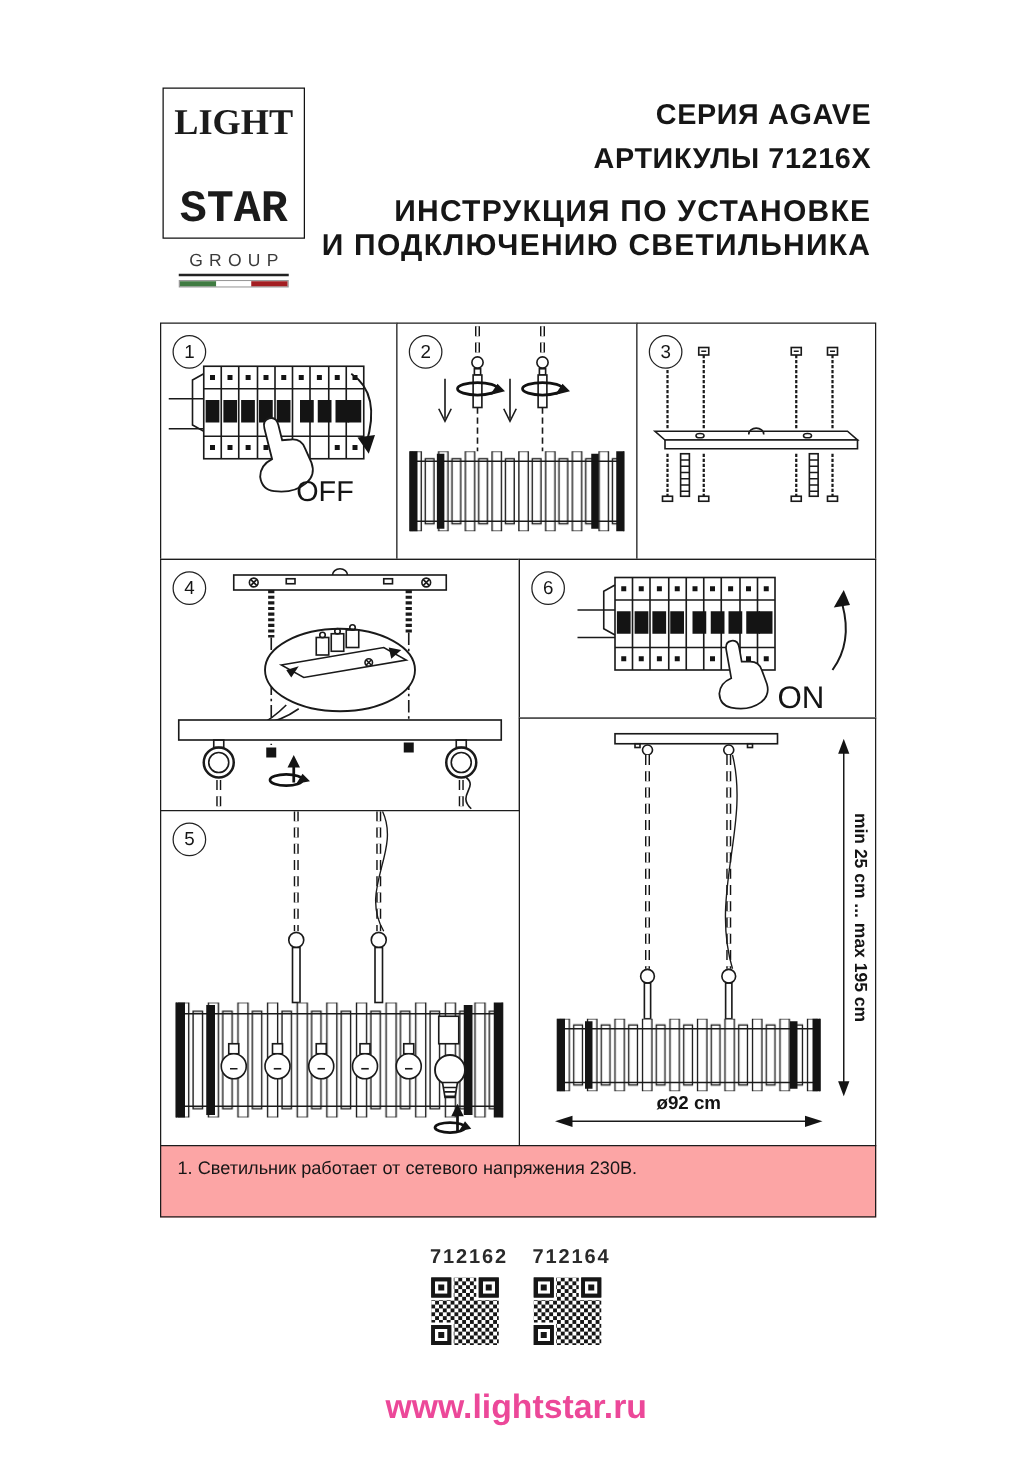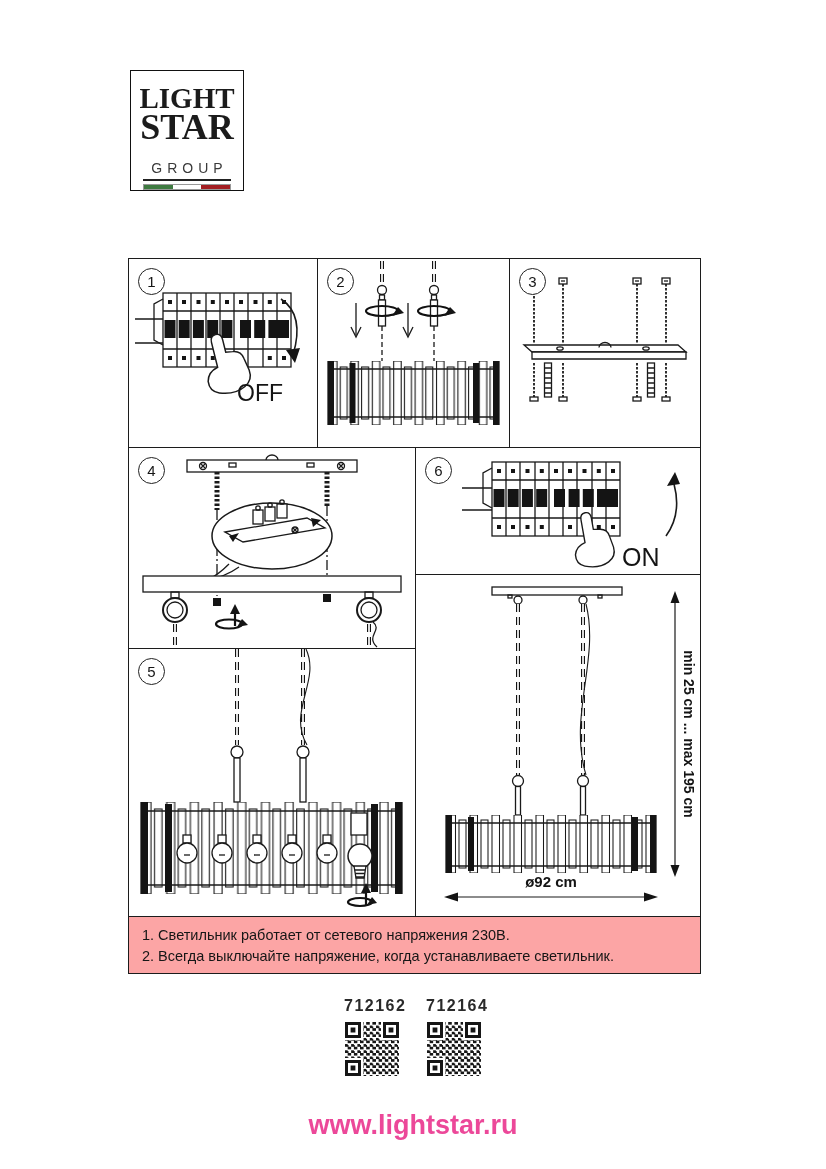--- a/index.html
+++ b/index.html
@@ -4,21 +4,21 @@
 <style>
   * { box-sizing: border-box; margin: 0; padding: 0; }
   body { background:#fff; }
   #page { position:relative; width:826px; height:1169px; background:#fff;
           font-family:"Liberation Sans", sans-serif; color:#1a1a1a; overflow:hidden;border-radius:21px; }
 
   
   .logo { position:absolute; left:130px; top:70px; width:114px; height:121px;
           border:1.5px solid #111; text-align:center; padding-top:15px; background:#fff; }
   .logo-light { font-family:"Liberation Serif", serif; font-weight:bold; font-size:29px; line-height:25px; color:#1b1b1b; letter-spacing:0; }
-  .logo-star  { font-family:Liberation Serif, serif; font-weight:bold; font-size:36px; line-height:33px; color:#1b1b1b; }
+  .logo-star  { font-family:Liberation Mono, monospace; font-weight:bold; font-size:36px; line-height:33px; color:#1b1b1b;margin-top:40px; }
   .logo-group { font-size:14px; letter-spacing:5px; color:#3a3a3a; margin-top:16px; text-indent:5px; }
   .logo-underline { width:88px; height:2px; background:#222; margin:3px auto 3px; }
   .flag { width:88px; height:6px; margin:0 auto; display:flex; border:0.6px solid #999; }
   .flag span { flex:1; height:100%; display:block; }
 
   .titles { position:absolute; right:129px; top:74px; text-align:right; }
   .series, .articles { font-size:23px; font-weight:bold; line-height:35px; letter-spacing:0.5px; color:#161616; }
   .instr { margin-top:12px; }
   .instr div { font-size:24px; font-weight:bold; line-height:27px; letter-spacing:1px; color:#161616; }
 
@@ -72,20 +72,28 @@
     <div class="logo-star">STAR</div>
     <div class="logo-group">GROUP</div>
     <div class="logo-underline"></div>
     <div class="flag">
       <span style="background:#3f7b41"></span>
       <span style="background:#fff"></span>
       <span style="background:#a31e22"></span>
     </div>
   </div>
 
+  <div class="titles">
+    <div class="series">СЕРИЯ AGAVE</div>
+    <div class="articles">АРТИКУЛЫ 71216X</div>
+    <div class="instr">
+      <div>ИНСТРУКЦИЯ ПО УСТАНОВКЕ</div>
+      <div>И ПОДКЛЮЧЕНИЮ СВЕТИЛЬНИКА</div>
+    </div>
+  </div>
 
   <div id="diagram">
 
     <section class="panel pp1">
       <div class="num">1</div>
       <svg viewBox="0 0 188 188">
         <g class="k">
           <path d="M6,60 H34 M6,84 H34"></path>
           <rect x="34" y="34" width="128" height="74" fill="#fff"></rect>
           <path d="M34,52 H162 M34,90 H162"></path>
@@ -418,21 +426,20 @@
           <ellipse class="rot" cx="231" cy="253" rx="12" ry="4"></ellipse>
           <polygon class="f" points="243,248 248,254 238,256"></polygon>
           <line class="rot" x1="237" y1="256" x2="237" y2="240"></line>
           <polygon class="f" points="237,234 232,244 242,244"></polygon>
         </g>
       </svg>
     </section>
 
     <div class="notes">
       <div>1. Светильник работает от сетевого напряжения 230В.</div>
-      <div>2. Всегда выключайте напряжение, когда устанавливаете светильник.</div>
     </div>
   </div>
 
   <div class="qr-row">
     <div class="qr-block">
       <div class="qr-num">712162</div>
       <div class="qr">
         <span class="fd tl"></span>
         <span class="fd tr"></span>
         <span class="fd bl"></span>

